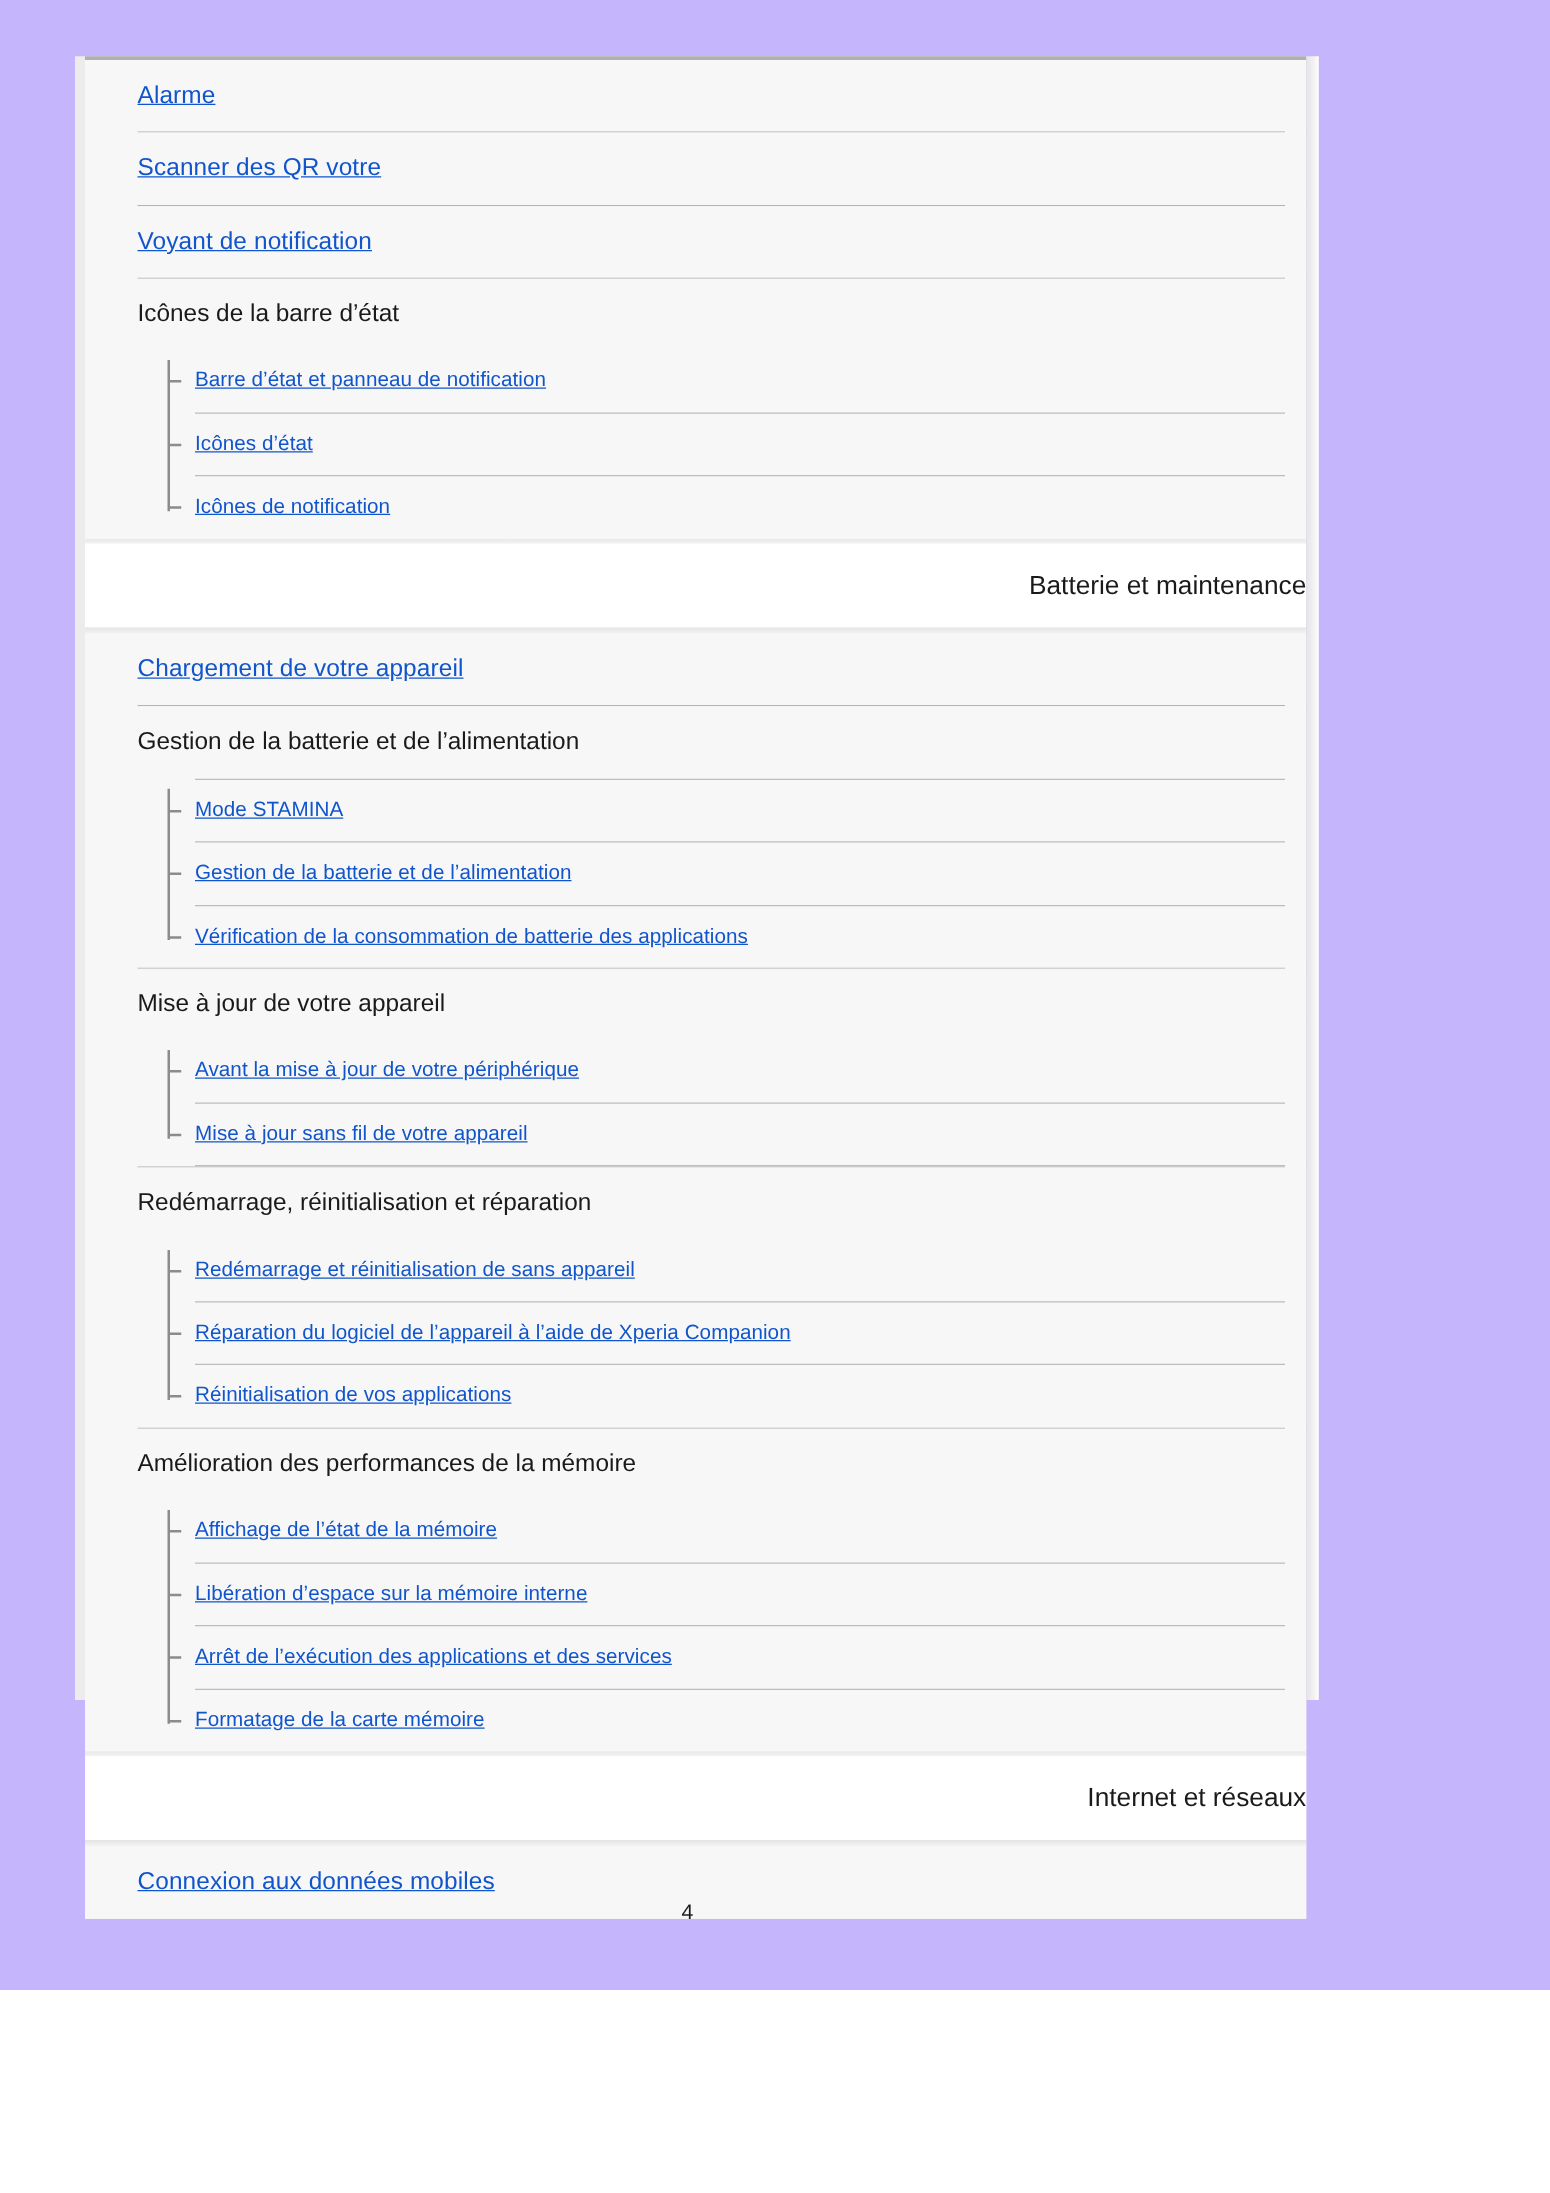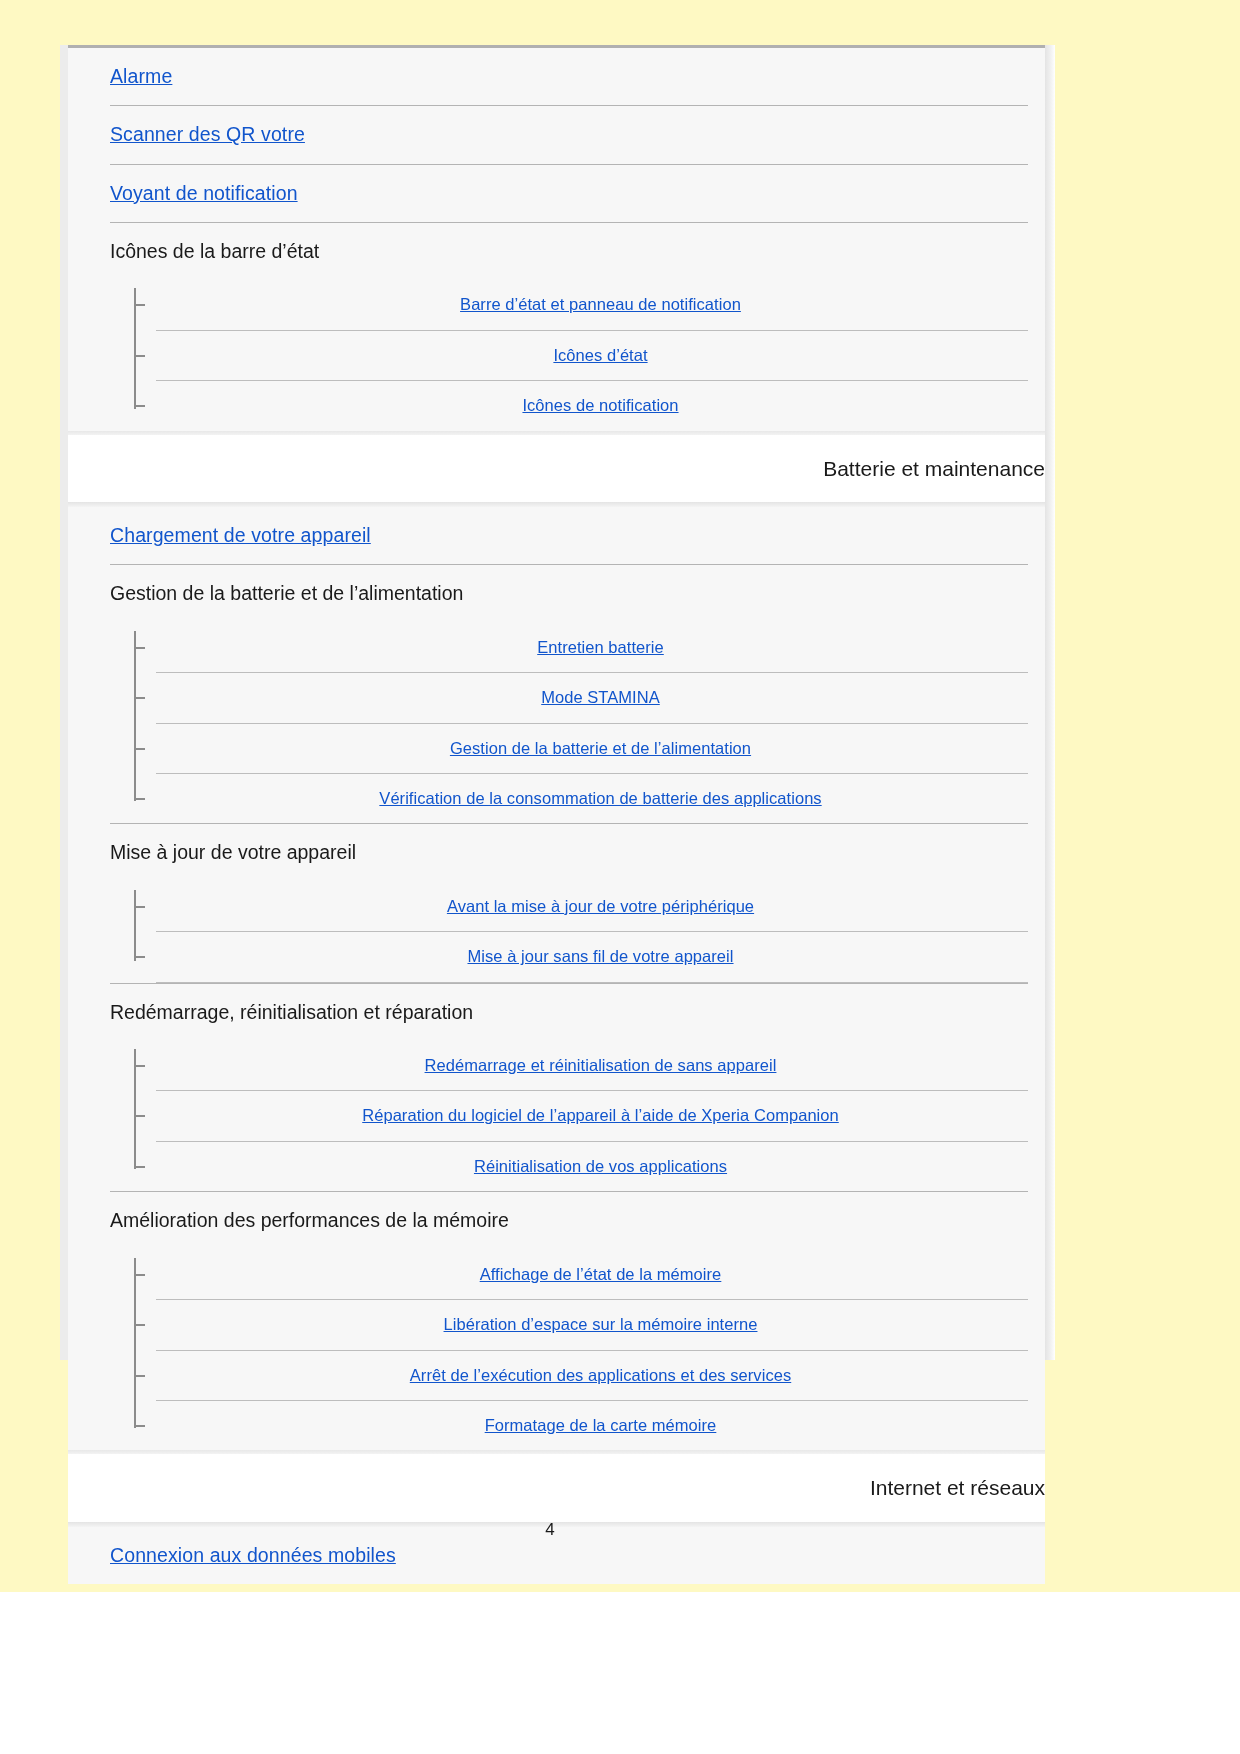--- a/index.html
+++ b/index.html
@@ -14,21 +14,21 @@
     position: relative;
     overflow: hidden;
   }
 
   
   .page {
     position: absolute;
     left: 0; top: 0;
     width: 1240px;
     height: 1592px;
-    background: #fef9c3;
+    background: #c4b5fd;
   }
 
   
   .gutter {
     position: absolute;
     left: 60px;
     top: 45px;
     width: 8px;
     bottom: 232px;
     background: #ececec;
@@ -105,21 +105,20 @@
   .band-rule-bottom {
     height: 5px;
     background: linear-gradient(to bottom, #e4e4e4, #f4f4f4);
   }
 
   
   .children {
     position: relative;
     background: #f7f7f7;
     padding-left: 66px;
-    text-align: center;
   }
   
   .children::before {
     content: "";
     position: absolute;
     left: 66px;
     top: 8px;
     bottom: 22px;
     width: 2px;
     background: #8c8c8c;
@@ -211,24 +210,20 @@
       <div class="section-band">Batterie et maintenance</div>
       <div class="band-rule-bottom"></div>
       <div class="row">
         <a class="row-link">Chargement de votre appareil</a>
       </div>
       <div class="sep-full"></div>
       <div class="row">
         <div class="row-plain">Gestion de la batterie et de l’alimentation</div>
       </div>
       <div class="children">
-        <div class="child">
-          <span class="tick"></span>
-          <a class="child-link">Entretien batterie</a>
-        </div>
         <div class="sep-child"></div>
         <div class="child">
           <span class="tick"></span>
           <a class="child-link">Mode STAMINA</a>
         </div>
         <div class="sep-child"></div>
         <div class="child">
           <span class="tick"></span>
           <a class="child-link">Gestion de la batterie et de l’alimentation</a>
         </div>

